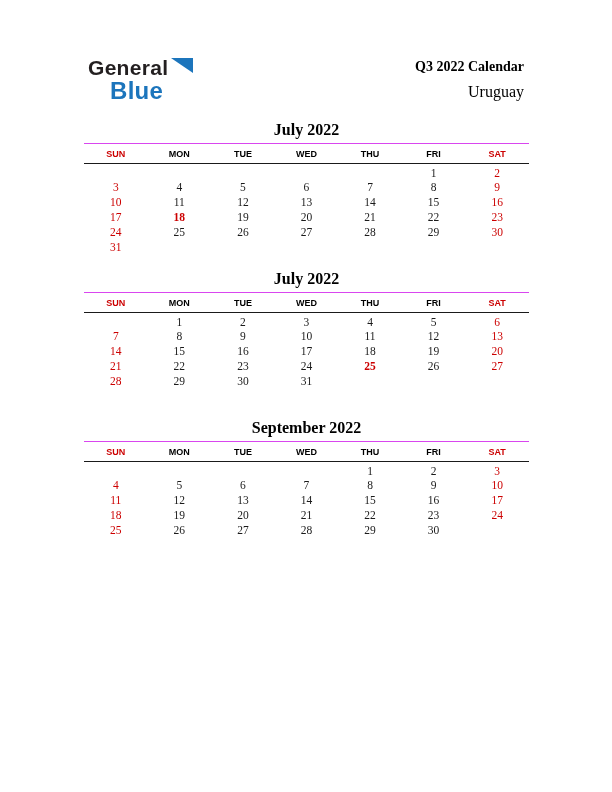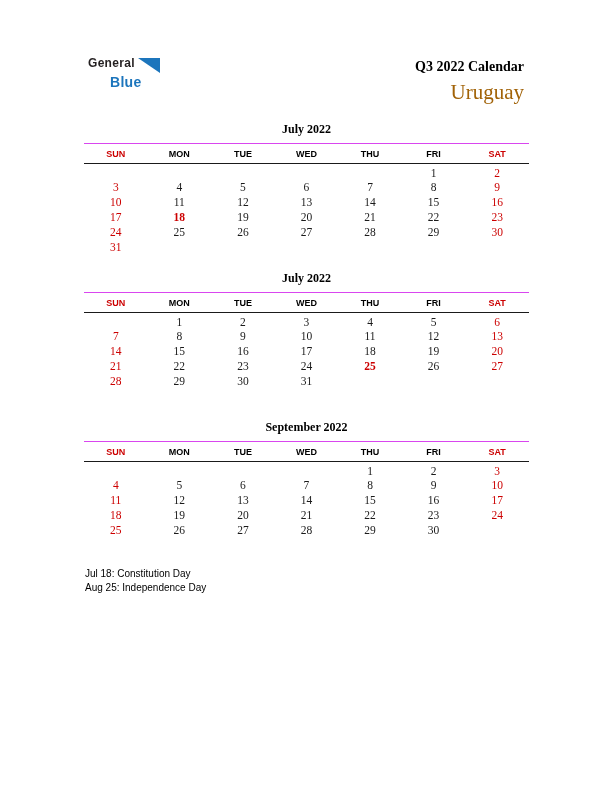--- a/index.html
+++ b/index.html
@@ -7,32 +7,32 @@
   html,body { background:#ffffff; }
   .page {
     position:relative; width:612px; height:792px; margin:0 auto;
     background:#fff; overflow:hidden; color:var(--ink);
     font-family:"Liberation Serif", serif;
   }
 
   
   .logo { position:absolute; left:88px; top:56px; font-family:"Liberation Sans", sans-serif; }
   .logo-row { display:flex; align-items:flex-start; }
-  .logo-general { font-size:12px; font-weight:600; color:#231f20; letter-spacing:.3px; }
+  .logo-general { font-size:21px; font-weight:600; color:#231f20; letter-spacing:.3px; }
   .logo-flag { margin:2px 0 0 3px; }
-  .logo-blue { font-size:14px; font-weight:700; color:var(--blue); margin:-3px 0 0 22px; letter-spacing:.3px; }
+  .logo-blue { font-size:24px; font-weight:700; color:var(--blue); margin:-3px 0 0 22px; letter-spacing:.3px; }
 
   .titleblock { position:absolute; right:88px; top:54px; text-align:right; }
   .page-title { font-size:14px; font-weight:700; line-height:26px; color:#000; }
-  .page-subtitle { font-size:21px; line-height:20px; margin-top:2px; color:#a16207; }
+  .page-subtitle { font-size:16px; line-height:20px; margin-top:2px; color:#000000; }
 
   
   .months { position:absolute; left:84px; top:121px; width:445px; }
   .month { height:149px; }
-  .month-title { text-align:center; font-weight:700; font-size:12px; line-height:17px; margin-bottom:5px; color:#000; }
+  .month-title { text-align:center; font-weight:700; font-size:16px; line-height:17px; margin-bottom:5px; color:#000; }
   table.cal { width:100%; border-collapse:collapse; table-layout:fixed; }
   .cal th {
     font-family:"Liberation Sans", sans-serif; font-size:9px; font-weight:700;
     padding:5px 0 4px 0; text-align:center; color:#000;
     border-top:1px solid #d946ef; border-bottom:1px solid #1a1a1a;
   }
   .cal td { font-size:11.5px; text-align:center; height:15.2px; padding:0; color:var(--ink); }
   .cal tbody tr:first-child td { padding-top:3px; }
   th.wkend, td.wkend { color:var(--red); }
   td.holiday { color:var(--red); font-weight:700; }
@@ -257,18 +257,14 @@
               <td>28</td>
               <td>29</td>
               <td>30</td>
               <td></td>
             </tr>
           </tbody>
         </table>
       </section>
     </div>
 
-  <div class="footnotes">
-      <div class="footnote">Jul 18: Constitution Day</div>
-      <div class="footnote">Aug 25: Independence Day</div>
-    </div>
 
 </div>
 
 </body></html>

